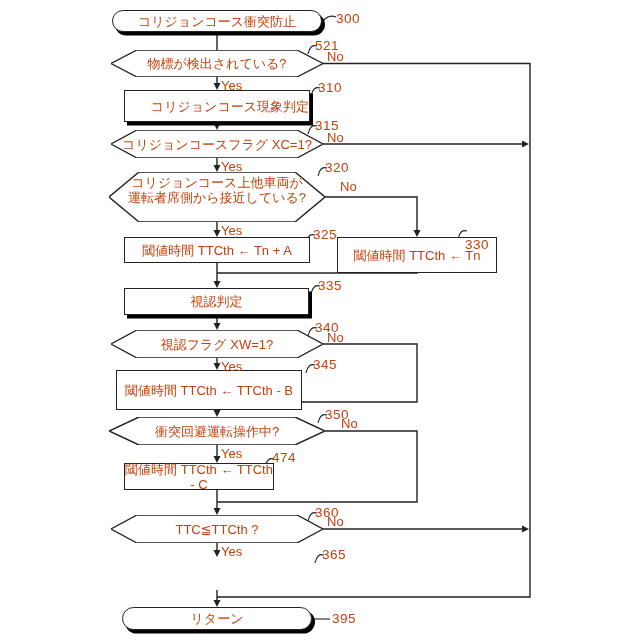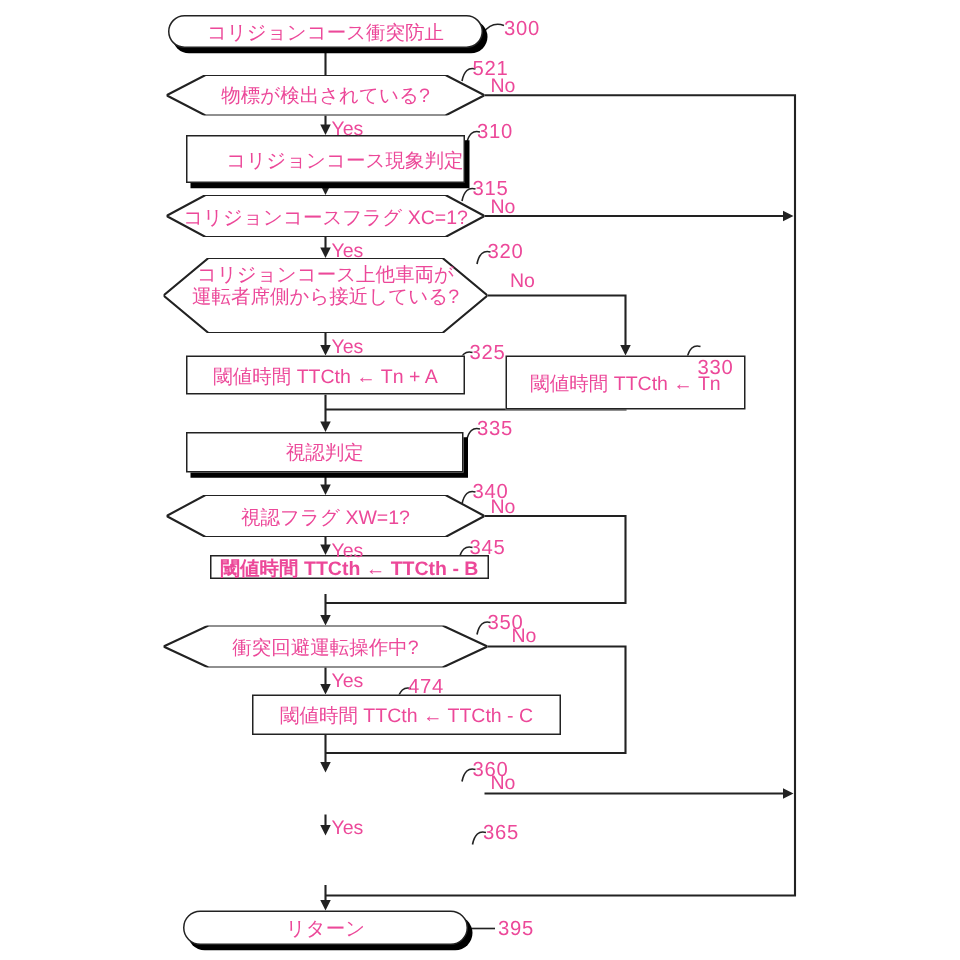--- a/index.html
+++ b/index.html
@@ -1,17 +1,17 @@
 <!DOCTYPE html>
 <html><head>
 <meta charset="utf-8">
 <style>
   html,body{margin:0;padding:0;background:#fff;}
   .canvas{position:relative;width:640px;height:640px;background:#fff;overflow:hidden;
-          font-family:"Liberation Sans","DejaVu Sans",sans-serif;color:#ec4899;}
+          font-family:"Liberation Sans","DejaVu Sans",sans-serif;color:#c2410c;}
   .wires{position:absolute;left:0;top:0;z-index:0;}
   .node{position:absolute;z-index:1;display:flex;align-items:center;justify-content:center;
         flex-direction:column;text-align:center;box-sizing:border-box;font-size:13px;
         line-height:15px;background:#fff;border:1.4px solid #222;}
   .t{border-radius:12px;border-width:1.6px;box-shadow:3px 3.5px 0 0 #000;}
   .sh{border-width:1.6px;box-shadow:3px 3.5px 0 0 #000;}
   .d{background:transparent;border:none;}
   .d svg{position:absolute;left:0;top:0;}
   .d .dt{position:relative;z-index:1;}
   .ref{position:absolute;z-index:2;font-size:13.5px;letter-spacing:0.5px;}
@@ -126,35 +126,41 @@
     <span>視認判定</span>
   </div>
 
   <div class="node d" style="left:111px;top:330px;width:212px;height:28px;">
     <svg width="212" height="28">
         <polygon points="0,14 26,0 186,0 212,14 186,28 26,28" fill="#fff" stroke="#222" stroke-width="1.4"></polygon>
       </svg>
     <span class="dt">視認フラグ XW=1?</span>
   </div>
 
-  <div class="node" style="left:140px;top:370px;width:186px;height:16px;font-weight:bold;">
+  <div class="node" style="left:116px;top:370px;width:186px;height:40px;">
     <span>閾値時間 TTCth ← TTCth - B</span>
   </div>
 
   <div class="node d" style="left:109px;top:417px;width:216px;height:28px;">
     <svg width="216" height="28">
         <polygon points="0,14 30,0 186,0 216,14 186,28 30,28" fill="#fff" stroke="#222" stroke-width="1.4"></polygon>
       </svg>
     <span class="dt">衝突回避運転操作中?</span>
   </div>
 
-  <div class="node" style="left:124px;top:463px;width:206px;height:27px;margin-left:44px;">
+  <div class="node" style="left:124px;top:463px;width:150px;height:27px;">
     <span>閾値時間 TTCth ← TTCth - C</span>
   </div>
 
+  <div class="node d" style="left:111px;top:515px;width:212px;height:28px;">
+    <svg width="212" height="28">
+        <polygon points="0,14 26,0 186,0 212,14 186,28 26,28" fill="#fff" stroke="#222" stroke-width="1.4"></polygon>
+      </svg>
+    <span class="dt">TTC≦TTCth ?</span>
+  </div>
 
 
   <div class="node t" style="left:122px;top:607px;width:190px;height:23px;">
     <span>リターン</span>
   </div>
 
   <span class="ref" style="left:336px;top:11px;">300</span>
   <span class="ref" style="left:315px;top:38px;">521</span>
   <span class="ref" style="left:318px;top:80px;">310</span>
   <span class="ref" style="left:315px;top:118px;">315</span>

